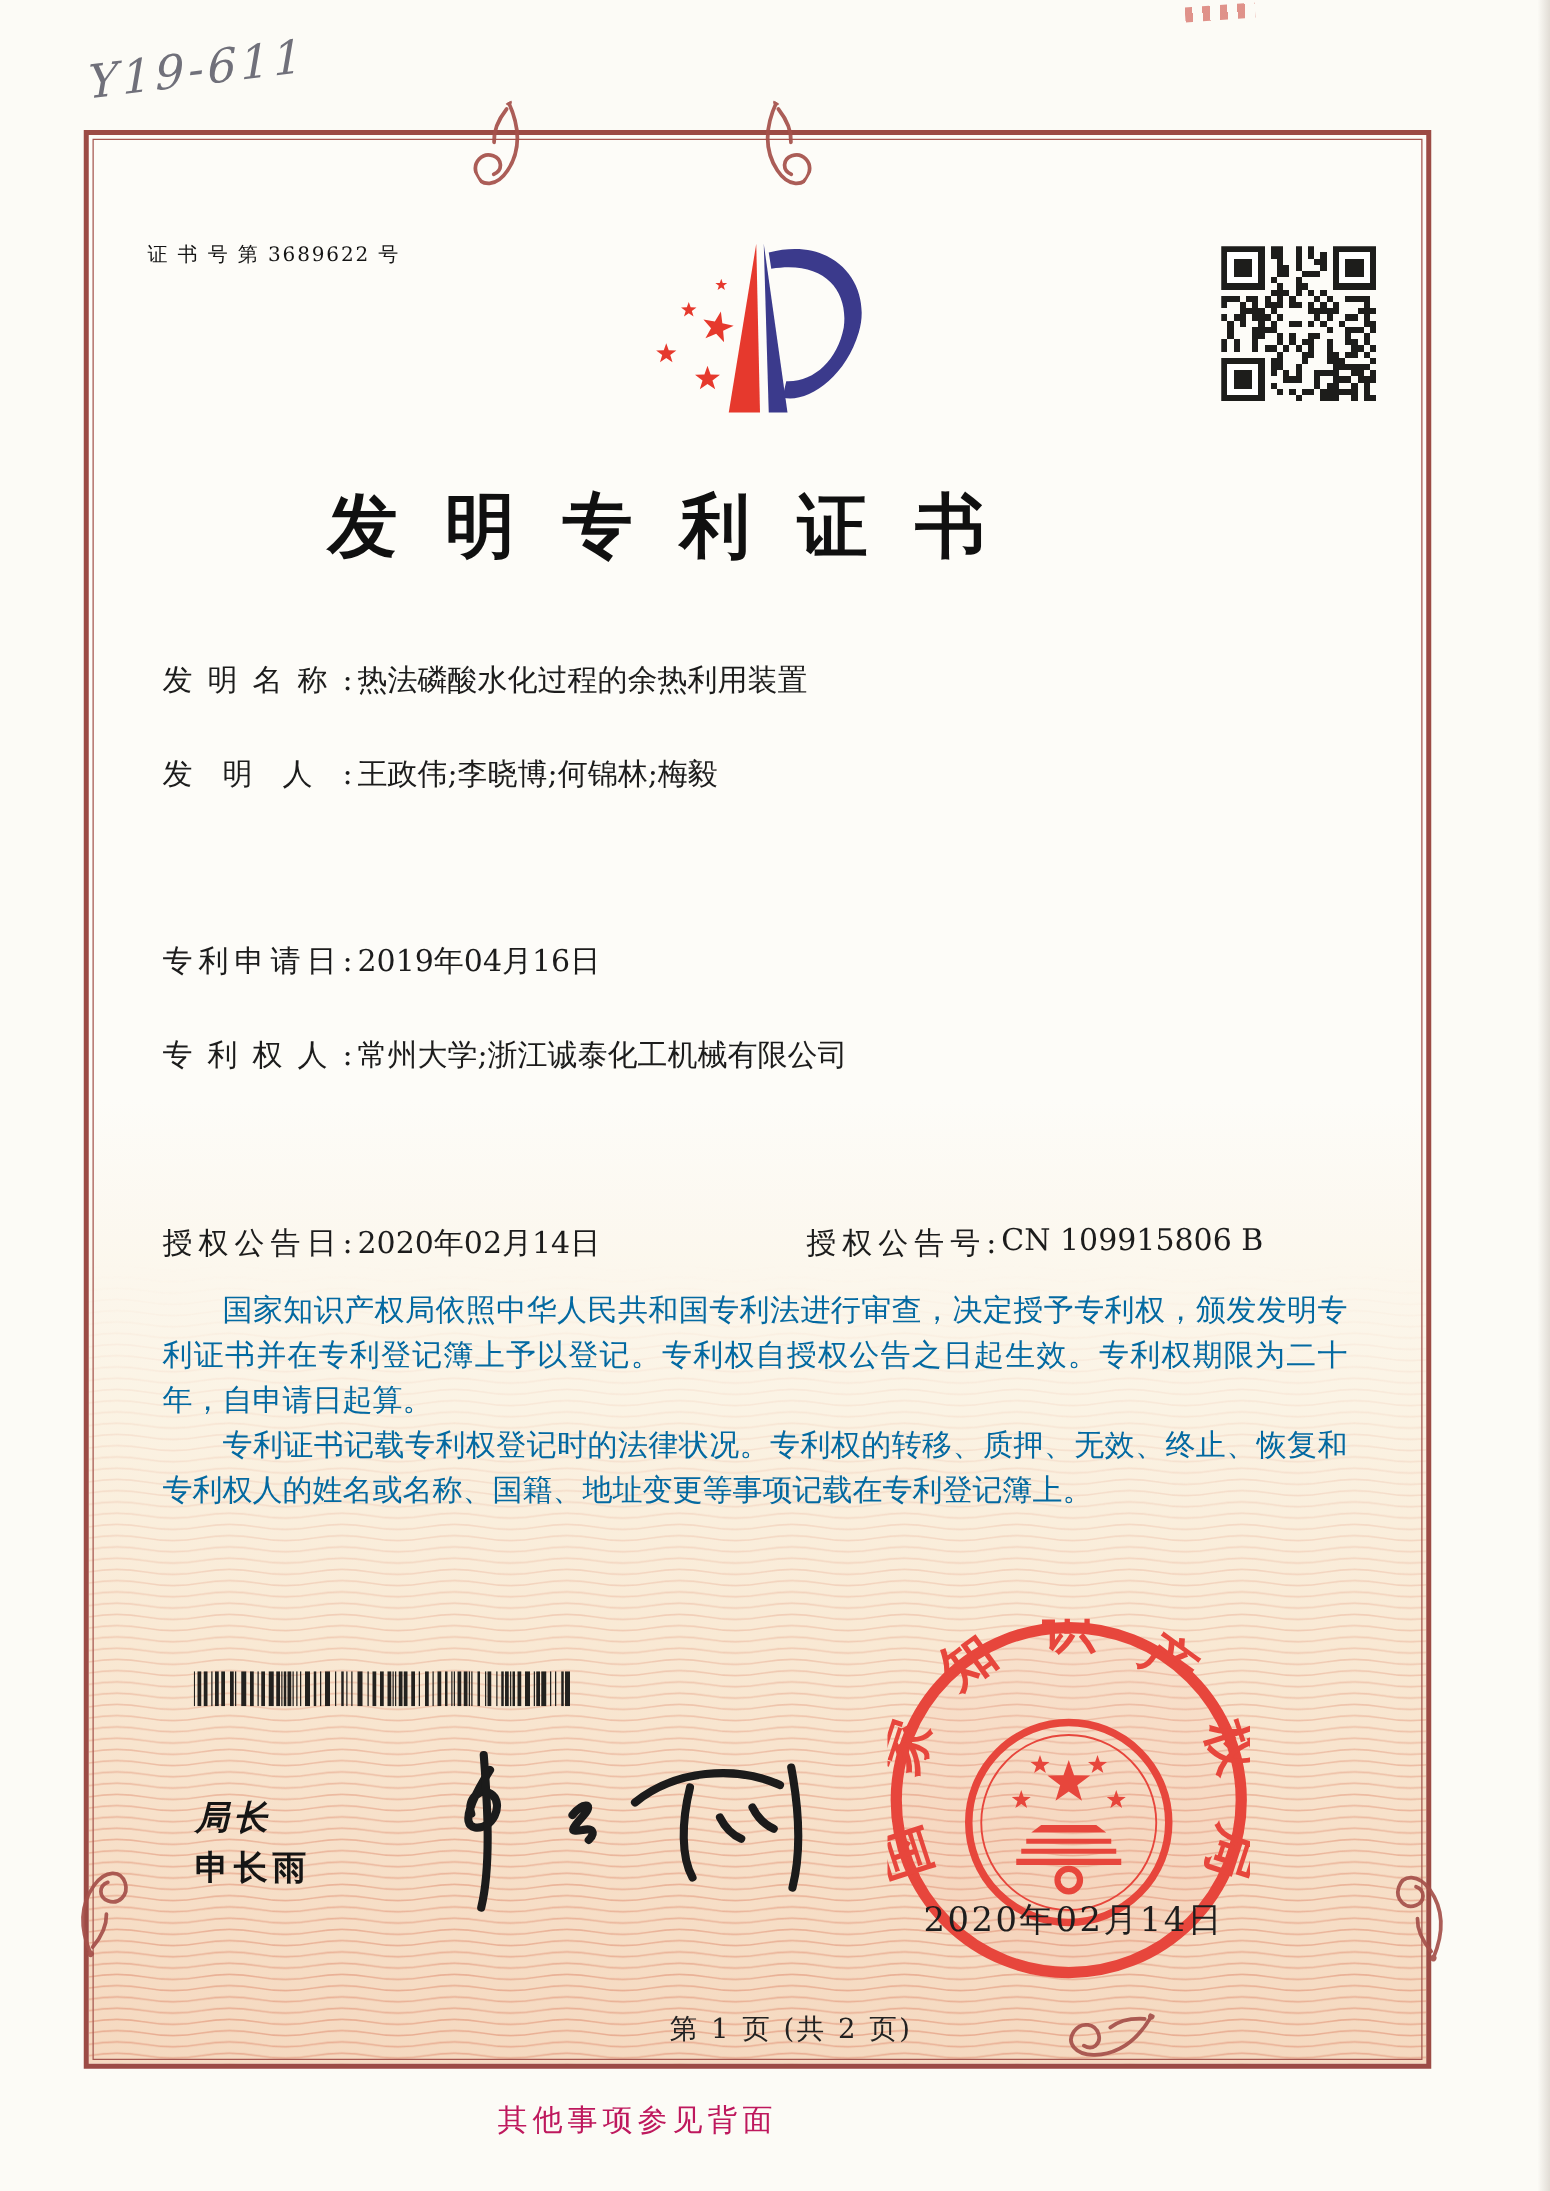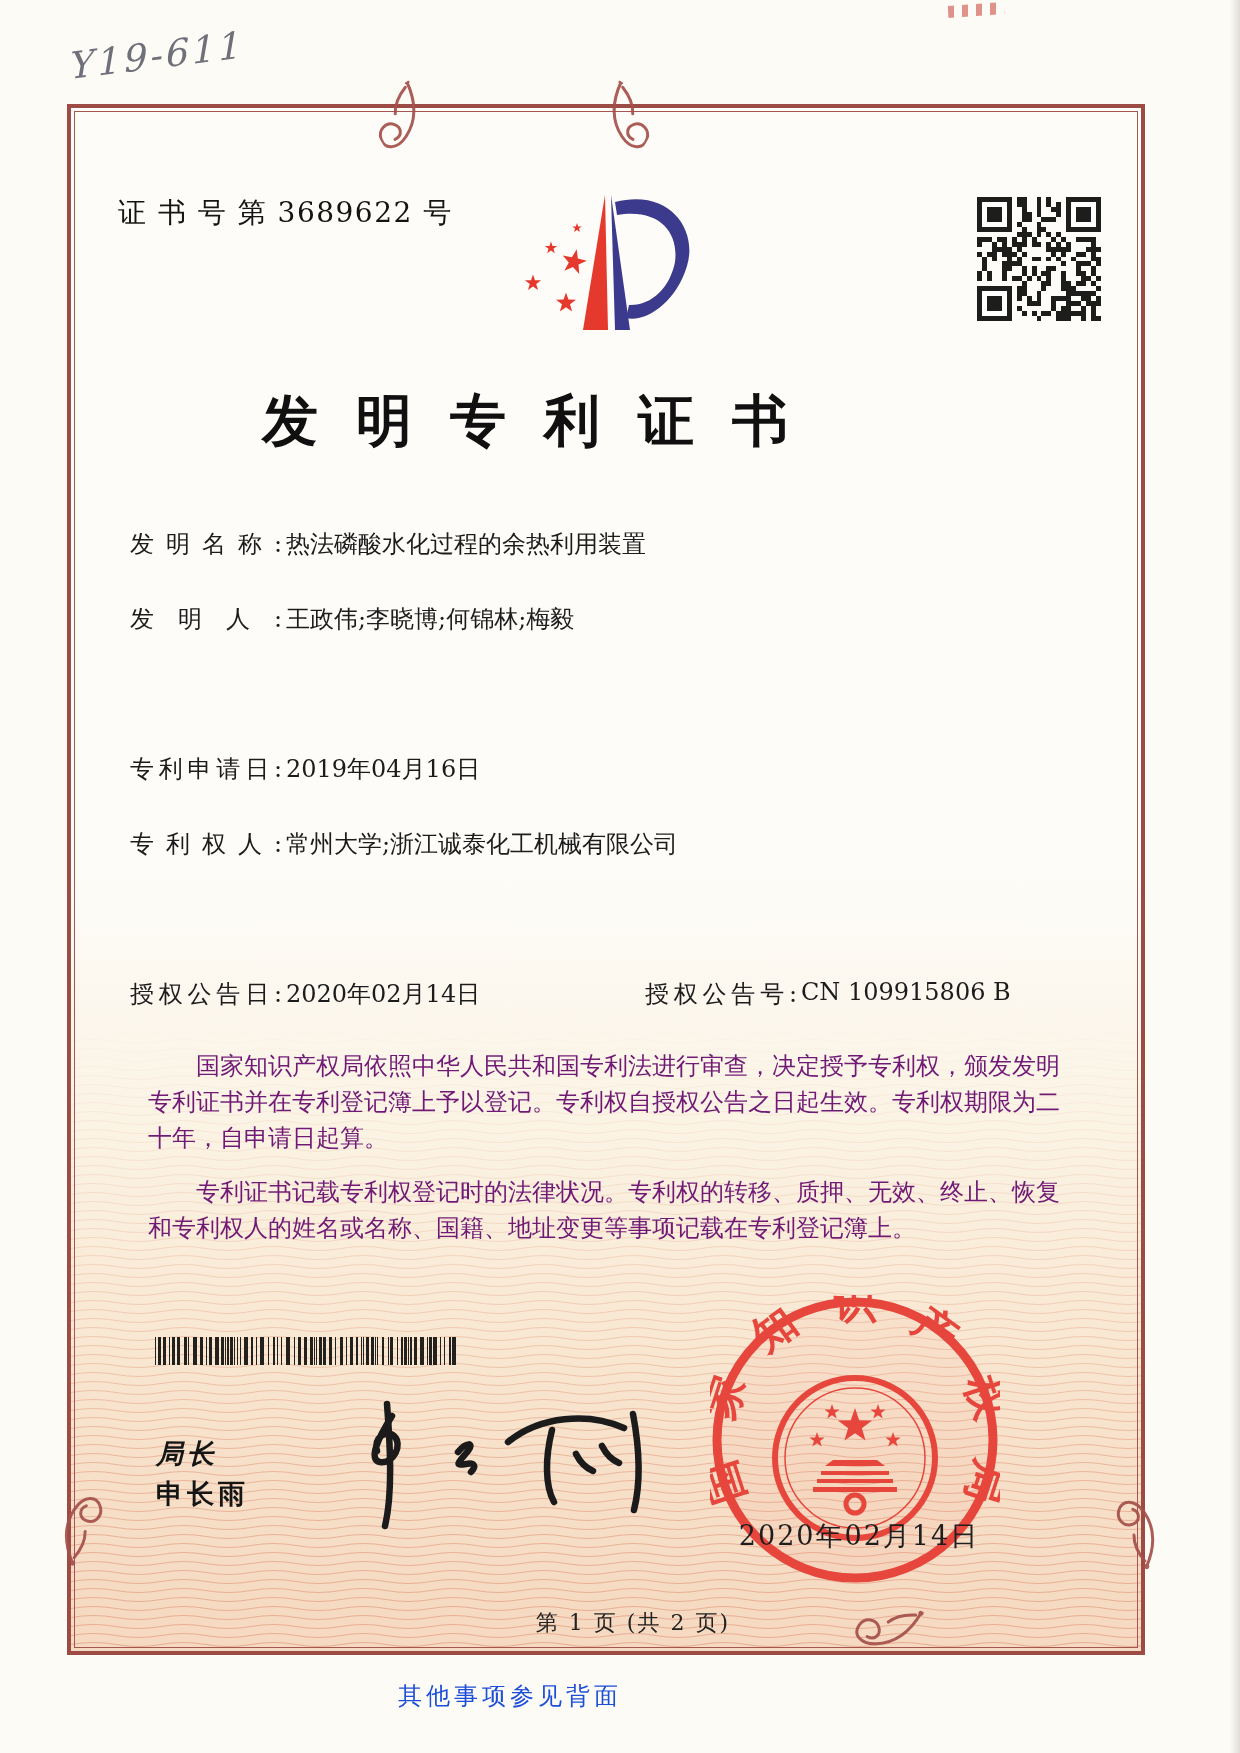--- a/index.html
+++ b/index.html
@@ -6,41 +6,41 @@
   .page{position:relative;width:1240px;height:1753px;background:#fcfbf6;overflow:hidden;
         font-family:"DejaVu Serif","Liberation Serif",serif;color:#1c1c1c;}
   .abs{position:absolute;}
   
   .frame-bg{left:71px;top:108px;width:1070px;height:1543px;
     background:linear-gradient(180deg,#fdfcf8 0%,#fdfcf8 50%,#fbf3e4 66%,#f9e9d4 78%,#f7e0c9 88%,#f5d9c0 100%);}
   .frame{left:67px;top:104px;width:1070px;height:1543px;border:4px solid #9c4b45;}
   .frame::before{content:"";position:absolute;inset:3px;border:1px solid #a5564f;}
   .annotation{left:70px;top:34px;font-size:37px;font-style:italic;color:#70707a;
     letter-spacing:3px;transform:rotate(-7deg) skewX(-6deg);font-weight:500;}
-  .cert-no{left:118px;top:194px;font-size:28px;letter-spacing:1.5px;color:#141414;}
+  .cert-no{left:118px;top:194px;font-size:16px;letter-spacing:1.5px;color:#141414;}
   .logo{left:455px;top:170px;width:250px;height:172px;}
   .qr{left:977px;top:197px;width:124px;height:124px;}
   .title{left:65px;top:384px;width:920px;text-align:center;font-size:56px;font-weight:700;
     letter-spacing:38px;text-indent:38px;color:#101010;}
   .field{left:130px;font-size:24px;white-space:nowrap;}
   .flabel{display:inline-block;width:152px;text-align:justify;text-align-last:justify;
     -moz-text-align-last:justify;vertical-align:top;}
   .fvalue{margin-left:4px;white-space:pre;}
   .pair2{position:absolute;left:515px;top:0;white-space:nowrap;}
   .paras{left:130px;top:1030px;width:948px;}
-  .paras p{margin:18px;font-size:24px;line-height:36px;text-align:justify;text-indent:2em;color:#701a75;}
+  .paras p{margin:0;font-size:24px;line-height:36px;text-align:justify;text-indent:2em;color:#0369a1;}
   .barcode{left:155px;top:1337px;width:306px;height:28px;}
   .officer-title{left:156px;top:1436px;font-size:27px;font-weight:700;
     font-family:"DejaVu Sans","Liberation Sans",sans-serif;letter-spacing:4px;color:#151515;font-style:italic;}
   .officer-name{left:156px;top:1476px;font-size:27px;font-weight:700;
     font-family:Liberation Serif, serif;letter-spacing:4px;color:#151515;}
   .signature{left:340px;top:1398px;width:320px;height:135px;}
   .seal{left:710px;top:1295px;width:290px;height:290px;}
   .page-info{left:330px;top:1608px;width:400px;text-align:right;font-size:22px;letter-spacing:2px;color:#222;}
-  .back-note{left:310px;top:1680px;width:400px;text-align:center;font-size:24px;letter-spacing:4px;color:#1d4ed8;}
+  .back-note{left:310px;top:1680px;width:400px;text-align:center;font-size:24px;letter-spacing:4px;color:#be185d;}
   .guilloche{left:71px;top:1010px;width:1070px;height:641px;}
   .orn{pointer-events:none;opacity:.92;}
   .scan-edge{right:0;top:0;bottom:0;width:10px;
     background:linear-gradient(90deg,rgba(0,0,0,0),rgba(128,112,96,.22));}
   .scan-mark{left:948px;top:4px;width:56px;height:12px;transform:rotate(-4deg);
     background:repeating-linear-gradient(90deg,rgba(200,60,50,.55) 0 6px,transparent 6px 14px);}
 </style>
 </head>
 <body>
 

